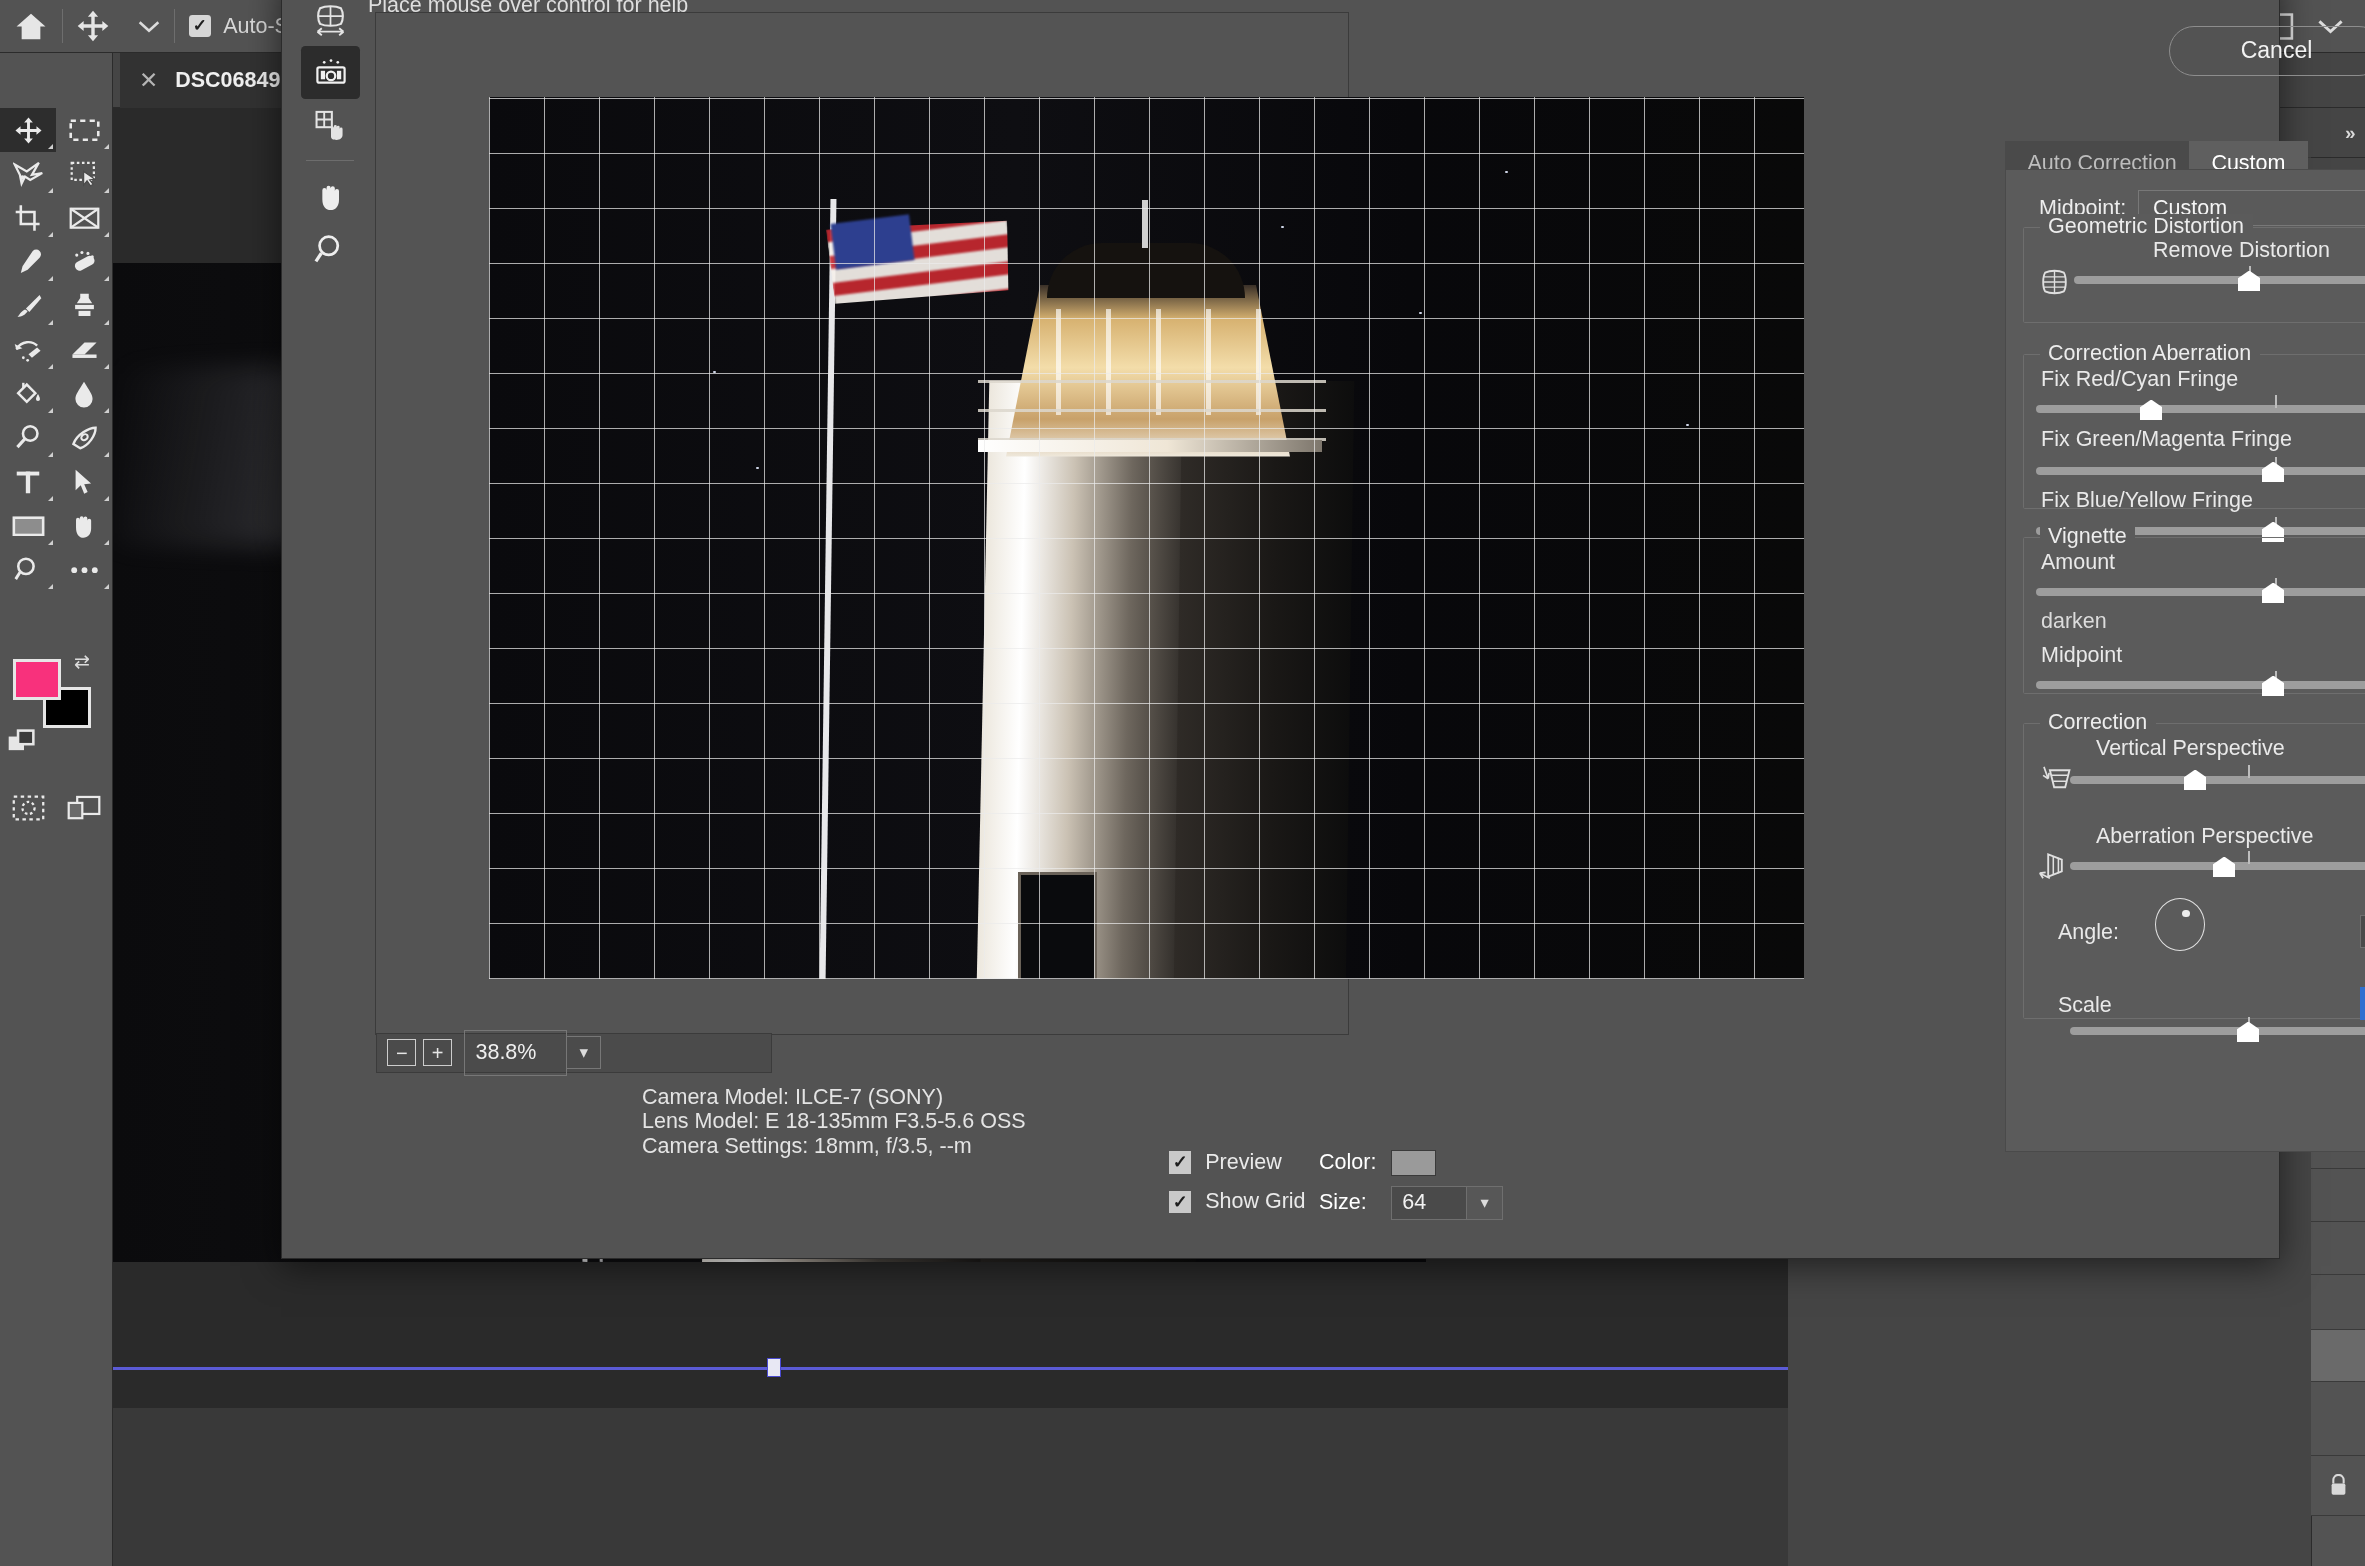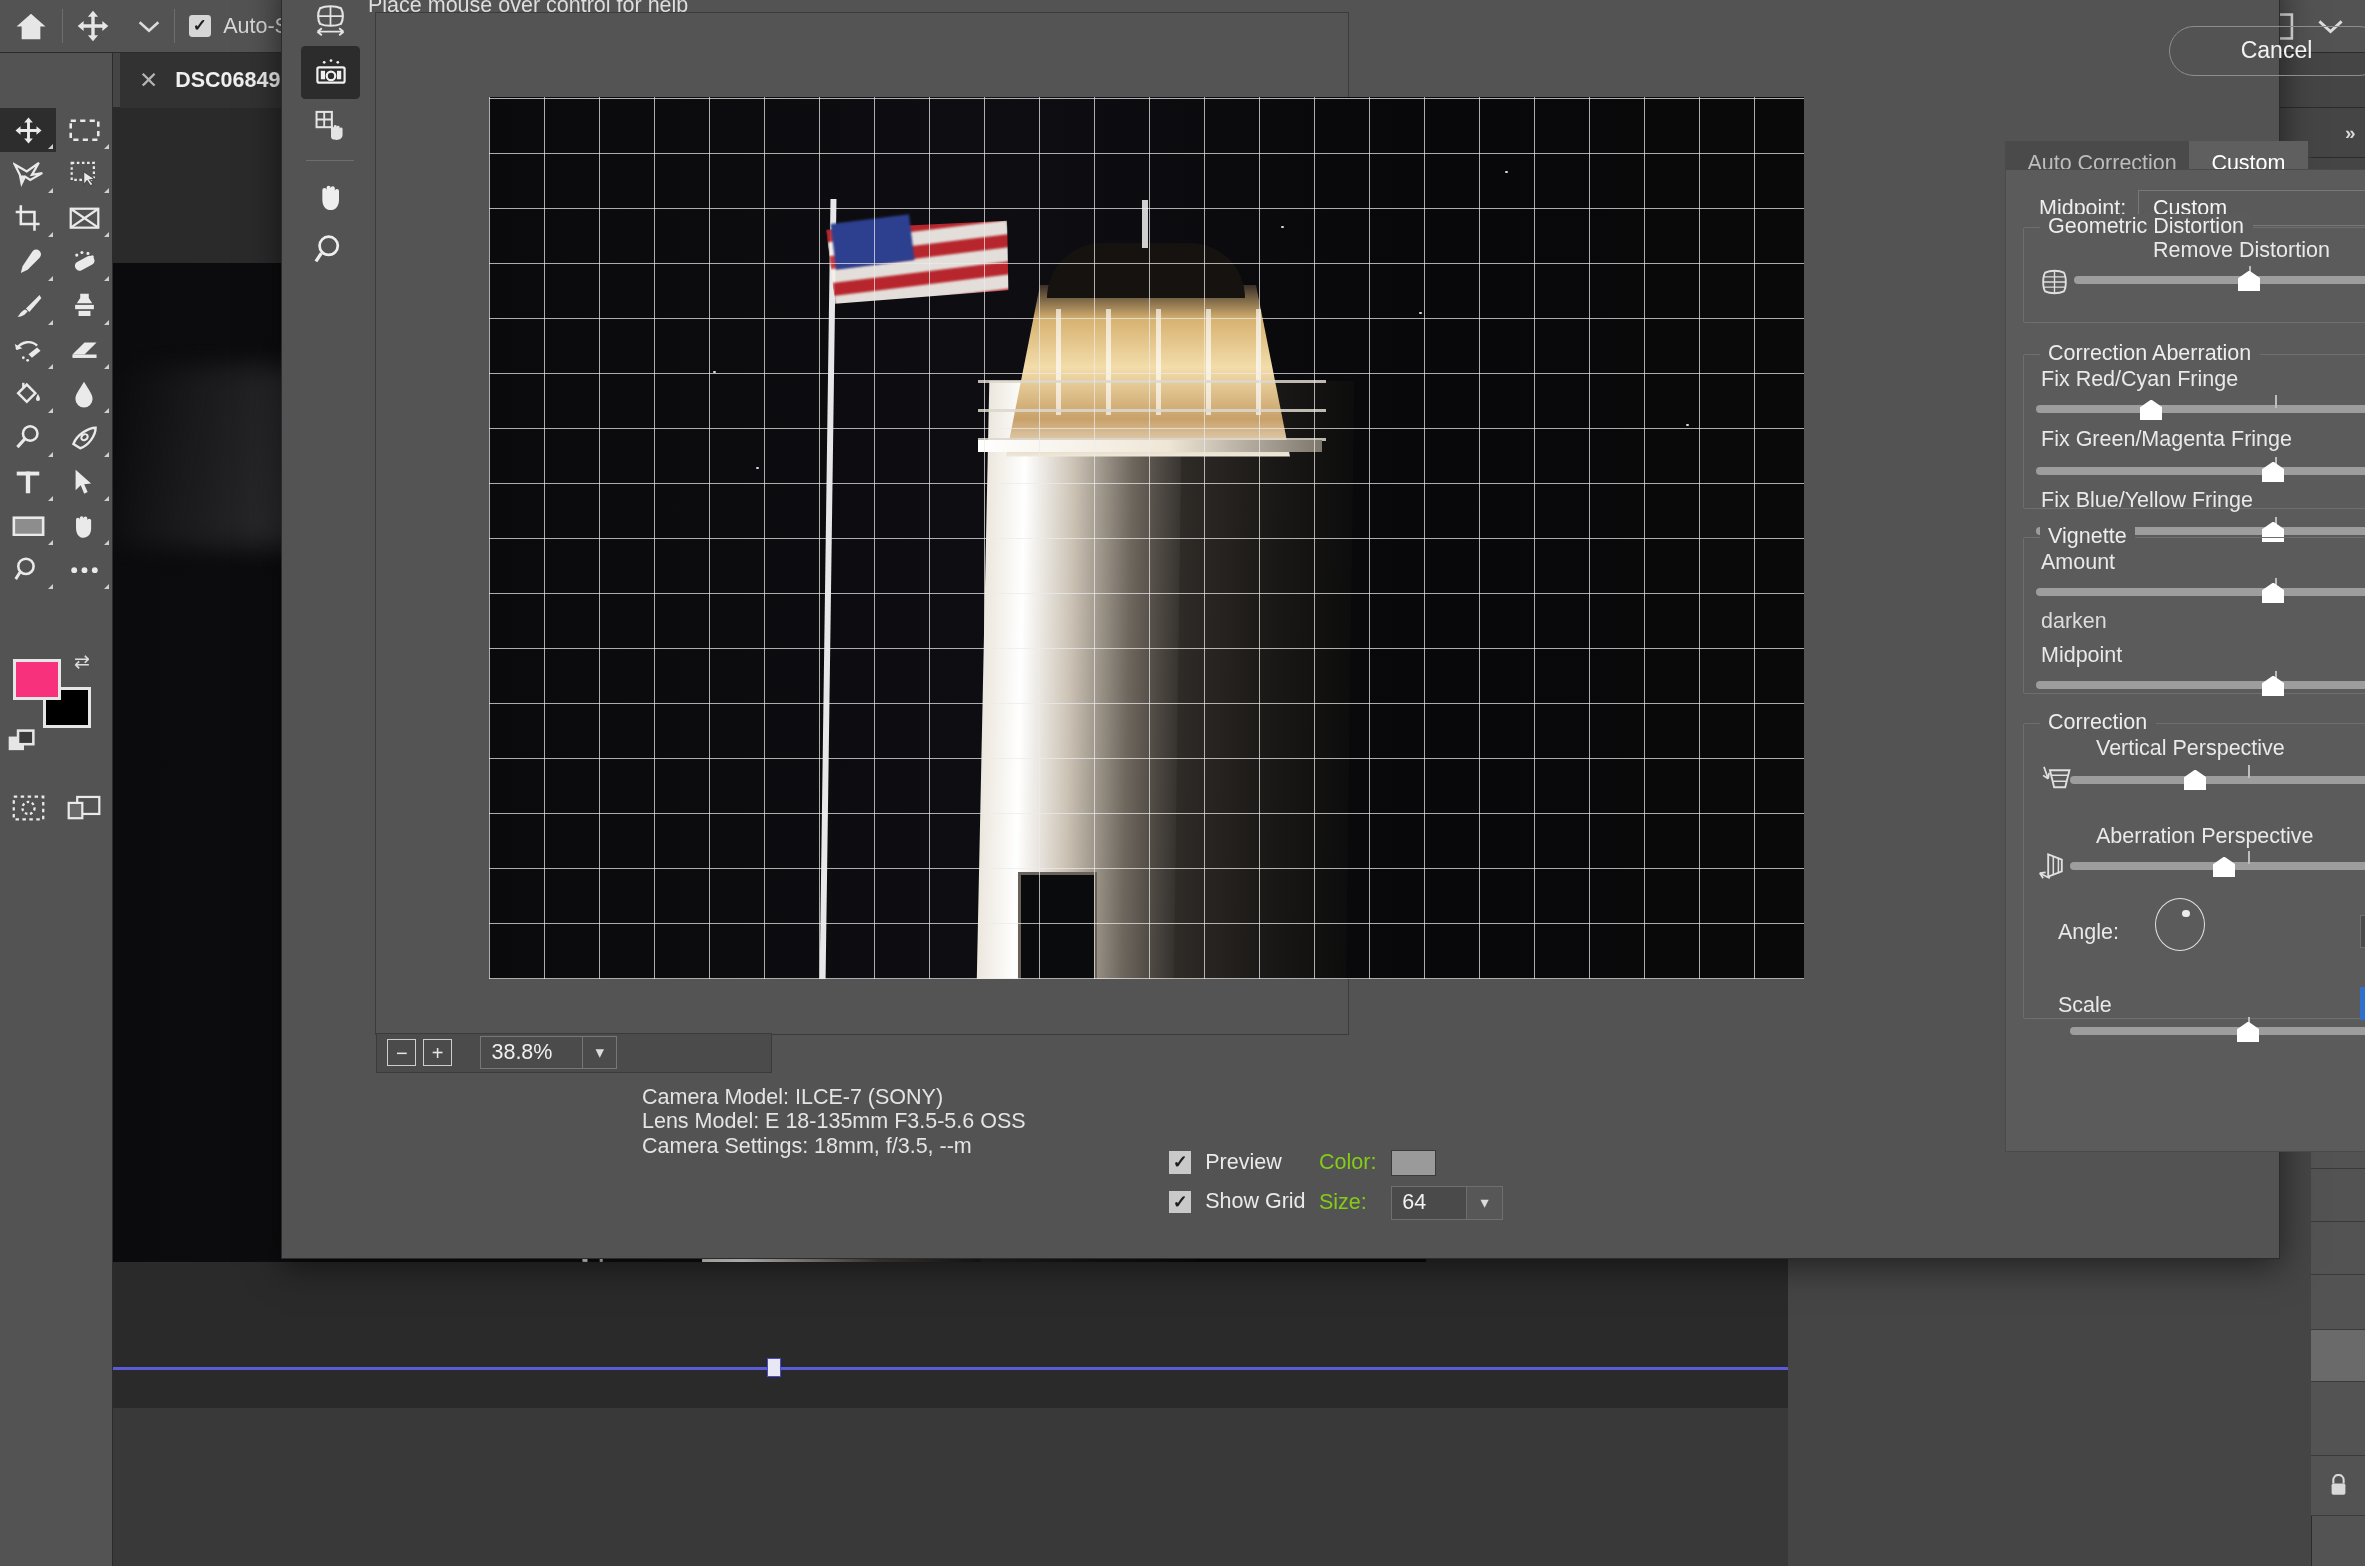--- a/index.html
+++ b/index.html
@@ -266,21 +266,21 @@
     position: absolute; left: 94px; top: 1059px; width: 396px; height: 40px;
     display: flex; align-items: center; gap: 0px;
     background: #4b4b4b; border: 0.9px solid #3b3b3b;
   }
   .zb-btn {
     width: 29px; height: 27.5px; margin-left: 10.3px;
     border: 0.9px solid #cdcdcd; color: #e6e6e6; font-size: 20px;
     display: flex; align-items: center; justify-content: center; line-height: 1;
   }
   .zb-val {
-    margin-left: 28px; min-width: 103px; height: 33px;
+    margin-left: 12px; min-width: 103px; height: 46px;
     border: 0.9px solid #777; color: #f0f0f0; font-size: 21.5px;
     display: flex; align-items: center; padding: 0 10.3px;
   }
   .zb-arrow {
     width: 34px; height: 33px; border: 0.9px solid #777; border-left: none;
     display: flex; align-items: center; justify-content: center;
     color: #dcdcdc; font-size: 17px;
   }
 
   .dlg-info { position: absolute; left: 360px; top: 1111px; }
@@ -290,21 +290,21 @@
   .dc-row { display: flex; align-items: center; height: 36px; margin-bottom: 3.4px; }
   .dc-box {
     width: 22.4px; height: 22.4px; background: #c9c9c9; color: #1e1e1e;
     font-size: 18px; font-weight: bold; line-height: 1;
     display: flex; align-items: center; justify-content: center;
   }
   .dc-lbl { color: #eaeaea; font-size: 21.5px; margin-left: 13.8px; }
 
   .dlg-colorsize { position: absolute; left: 1037px; top: 1169px; }
   .cs-row { display: flex; align-items: center; height: 40px; }
-  .cs-lbl { color: #84cc16; font-size: 21.5px; width: 72px; }
+  .cs-lbl { color: #ffffff; font-size: 21.5px; width: 72px; }
   .cs-swatch { width: 45px; height: 26px; background: #9a9a9a; border: 0.9px solid #3a3a3a; }
   .cs-field {
     width: 76px; height: 34px; border: 0.9px solid #6f6f6f; background: #4a4a4a;
     color: #f2f2f2; font-size: 21.5px; display: flex; align-items: center; padding-left: 10.3px;
   }
   .cs-arrow {
     width: 36px; height: 34px; border: 0.9px solid #6f6f6f; border-left: none; background: #575757;
     display: flex; align-items: center; justify-content: center; color: #dcdcdc; font-size: 16.4px;
   }
 

